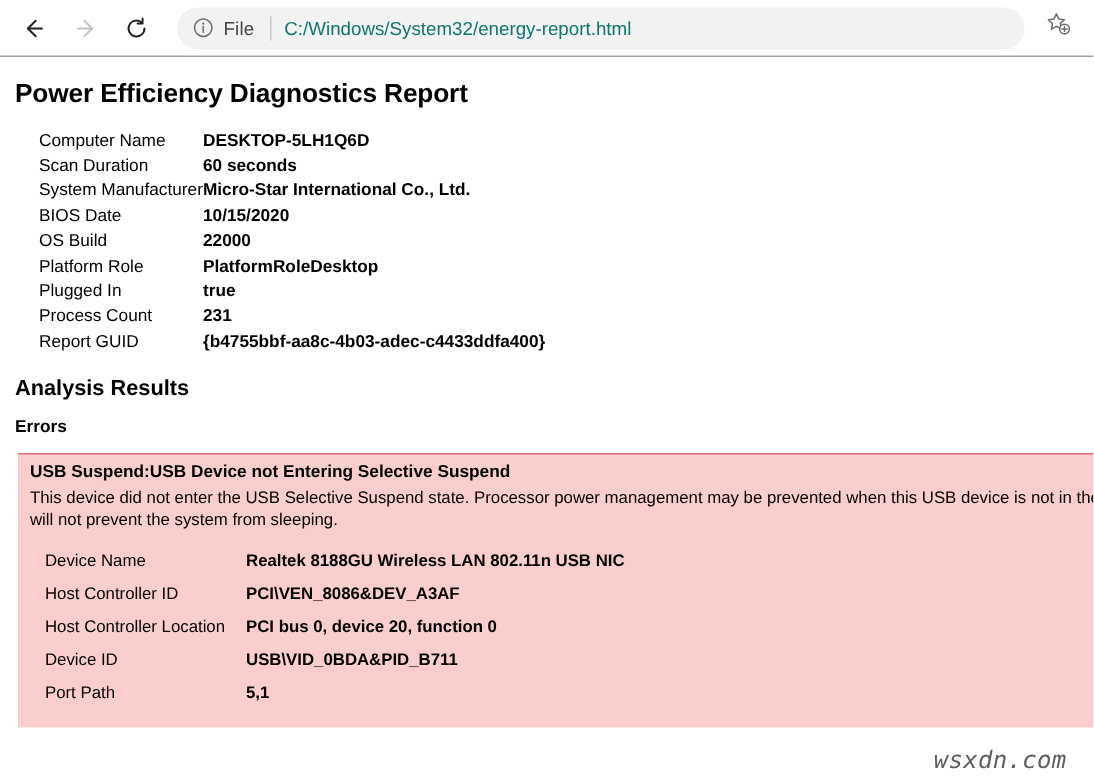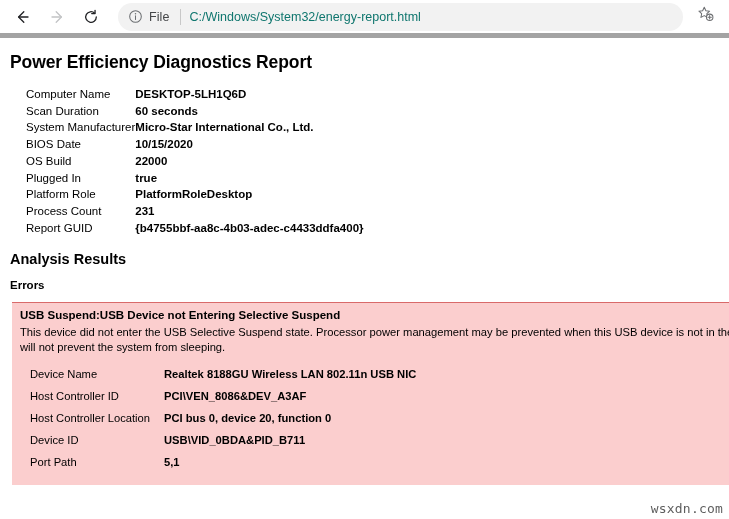--- a/index.html
+++ b/index.html
@@ -12,21 +12,21 @@
     overflow: hidden;
     background: #ffffff;
     font-family: "Liberation Sans", sans-serif;
     -webkit-font-smoothing: antialiased;
   }
 
   
   .browser-toolbar {
     height: 38px;
     background: #ffffff;
-    border-bottom: 5px solid #a3a3a3;
+    border-bottom: 1px solid #a3a3a3;
     display: flex;
     align-items: center;
     padding: 0 6px;
     box-sizing: border-box;
   }
   .nav-btn {
     width: 34px;
     height: 30px;
     display: flex;
     align-items: center;
@@ -172,26 +172,27 @@
     padding: 4px 0 4px 0;
     vertical-align: top;
     line-height: 14px;
     white-space: nowrap;
   }
   table.error-table td.lbl { padding-right: 14px; font-weight: normal; margin-left: 33px; }
   table.error-table td.val { font-weight: bold; }
 
   .watermark {
     position: absolute;
-    right: 6px;
+    right: 18px;
     bottom: 3px;
-    font-size: 13px;
+    font-size: 16px;
     color: #5e5e5e;
     font-family: "DejaVu Sans Mono", monospace;
     letter-spacing: 0.2px;
+    font-style: italic;
   }
 </style>
 </head>
 <body>
 
 <div class="browser-toolbar">
 
   <div class="nav-btn">
     <span>
       <svg width="18" height="18" viewBox="0 0 18 18">
@@ -265,26 +266,26 @@
         </tr>
         <tr>
           <td class="lbl">BIOS Date</td>
           <td class="val">10/15/2020</td>
         </tr>
         <tr>
           <td class="lbl">OS Build</td>
           <td class="val">22000</td>
         </tr>
         <tr>
+          <td class="lbl">Platform Role</td>
+          <td class="val">PlatformRoleDesktop</td>
+        </tr>
+        <tr>
           <td class="lbl">Plugged In</td>
           <td class="val">true</td>
-        </tr>
-        <tr>
-          <td class="lbl">Platform Role</td>
-          <td class="val">PlatformRoleDesktop</td>
         </tr>
         <tr>
           <td class="lbl">Process Count</td>
           <td class="val">231</td>
         </tr>
         <tr>
           <td class="lbl">Report GUID</td>
           <td class="val">{b4755bbf-aa8c-4b03-adec-c4433ddfa400}</td>
         </tr>
       </tbody>

